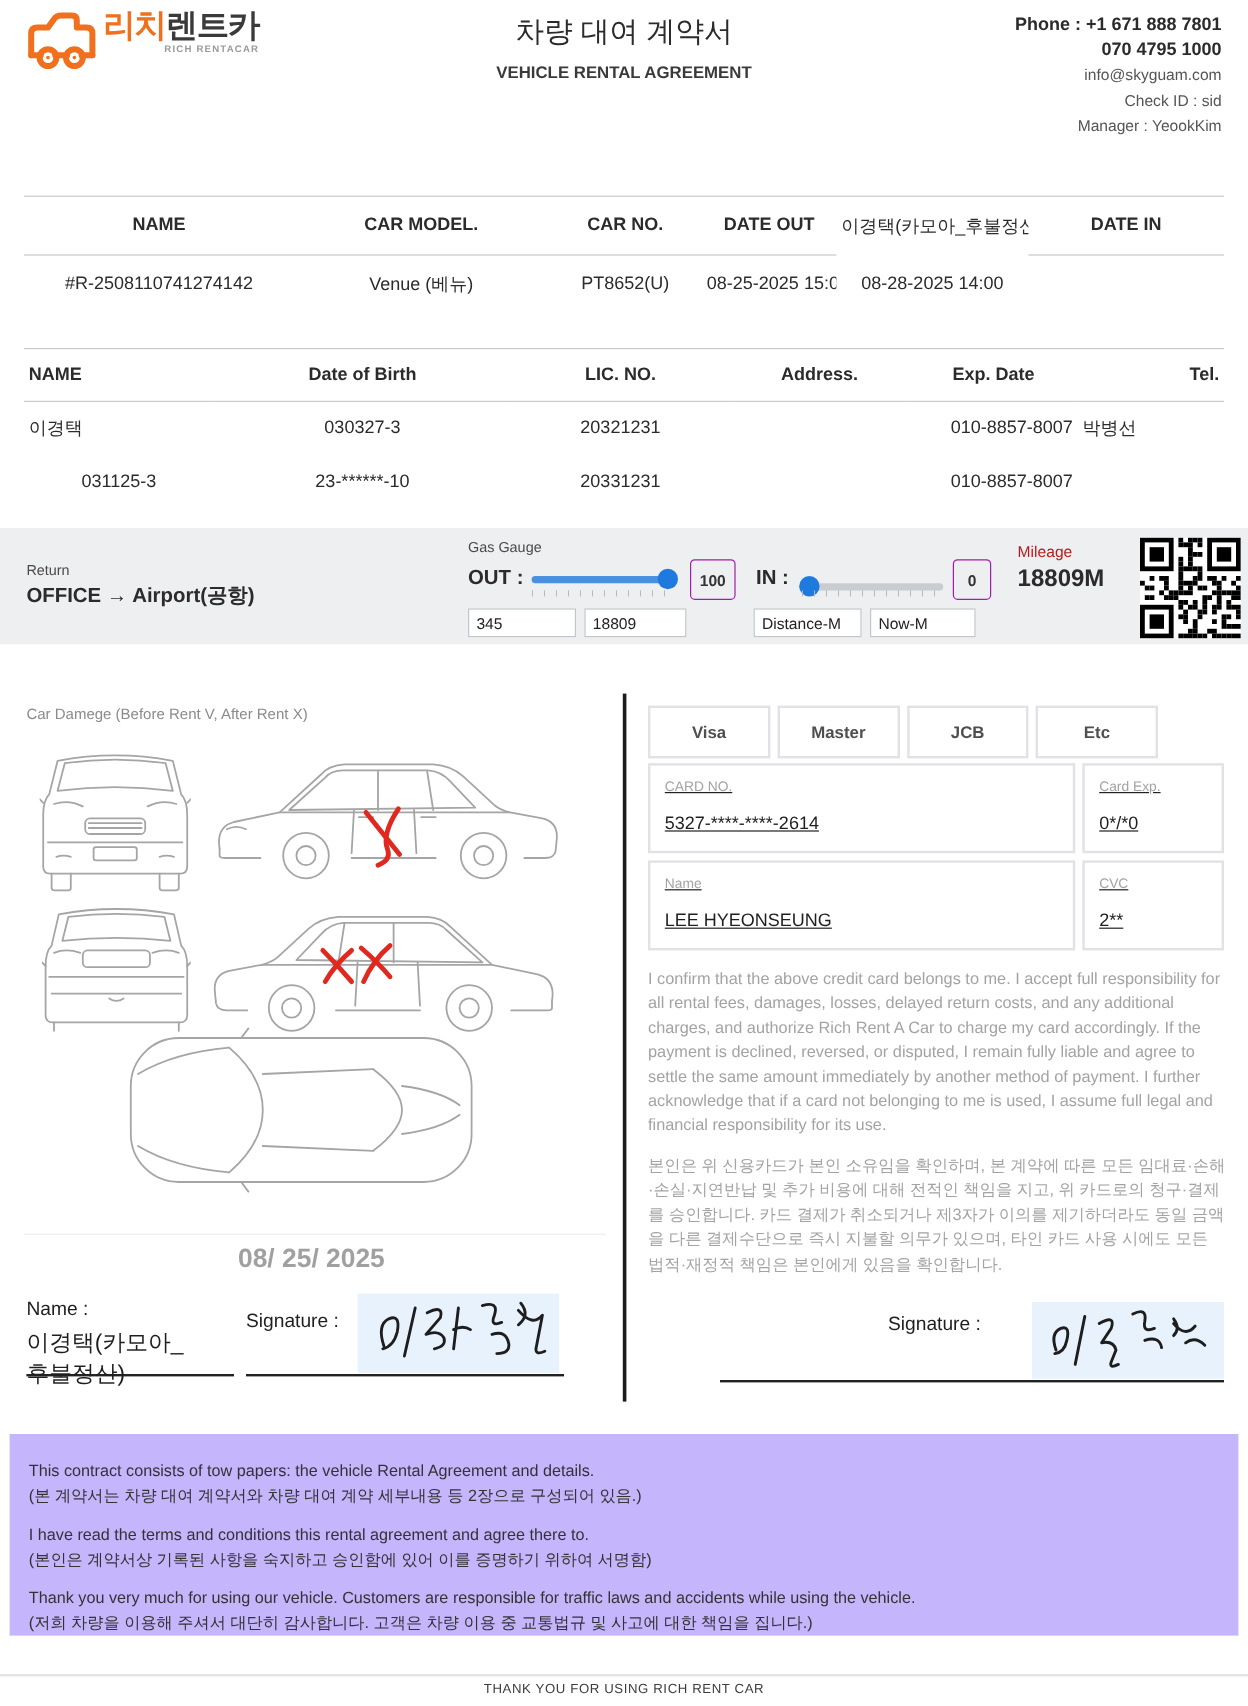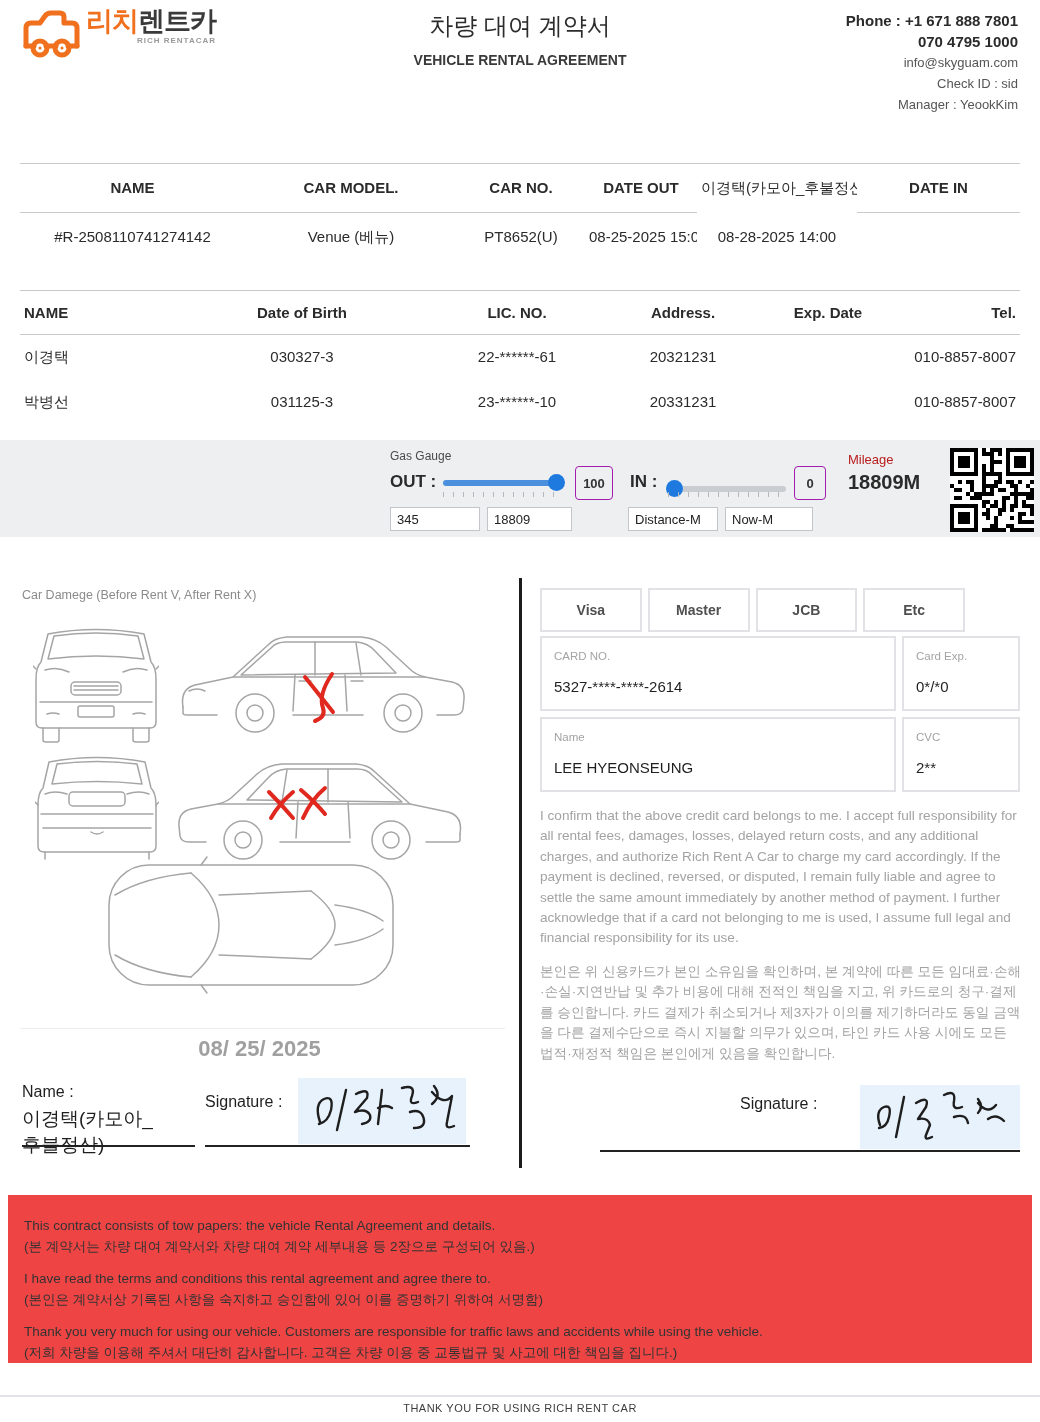--- a/index.html
+++ b/index.html
@@ -59,28 +59,28 @@
   .name-v2{left:22px;top:1132px;font-size:19px;color:#1f1f1f;z-index:2;}
   .uline{height:2px;background:#222;top:1145px;z-index:1;}
   .sig-label-l{left:205px;top:1093px;font-size:16px;color:#1f1f1f;}
   .sigbox{background:#e8f2fc;}
 
   
   .tabs{left:540px;top:588px;width:425px;display:grid;grid-template-columns:1fr 1fr 1fr 1fr;gap:6px;}
   .tab{border:2px solid #e2e2e6;height:40px;display:flex;align-items:center;justify-content:center;
        font-size:14px;font-weight:bold;color:#4f4f4f;background:#fff;}
   .cardgrid{left:540px;top:636px;width:480px;display:grid;grid-template-columns:356px 118px;gap:6px;}
-  .ccell{border:2px solid #e2e2e6;padding:12px 12px 14px 12px;background:#fff;}
+  .ccell{border:2px solid #e2e2e6;padding:12px 12px 14px 12px;background:#fff;text-decoration:underline;}
   .clabel{font-size:11.5px;color:#a3a3a3;}
   .cval{font-size:15px;color:#1f1f1f;margin-top:16px;}
   .para{left:540px;width:482px;font-size:13.6px;color:#a3a3a3;line-height:20.4px;}
   .sig-label-r{left:740px;top:1095px;font-size:16px;color:#1f1f1f;}
 
   
-  .terms{left:8px;top:1195px;width:1024px;height:168px;background:#ef4444;box-sizing:border-box;
+  .terms{left:8px;top:1195px;width:1024px;height:168px;background:#c4b5fd;box-sizing:border-box;
          padding:20px 16px;}
   .terms .en{font-size:13.5px;color:#333;line-height:21px;}
   .terms .kr{font-size:13.5px;color:#333;line-height:21px;}
   .term-pair{margin-bottom:11px;}
   .bottom-line{left:0;top:1395px;width:1040px;border-top:2px solid #e2e4e8;}
   .thanks{left:0;top:1402px;width:1040px;text-align:center;font-size:11px;color:#3d3d3d;letter-spacing:0.5px;}
 
   svg{display:block;}
   .carline{stroke:#a5a5a5;fill:none;stroke-width:1.5;stroke-linejoin:round;stroke-linecap:round;}
   .redx{stroke:#e0281e;fill:none;stroke-width:4;stroke-linecap:round;}
@@ -138,34 +138,37 @@
   <div class="abs tbl t2 top-line" style="top:290px">
     <div class="cell h al row-line">NAME</div>
     <div class="cell h row-line">Date of Birth</div>
     <div class="cell h row-line">LIC. NO.</div>
     <div class="cell h row-line">Address.</div>
     <div class="cell h row-line">Exp. Date</div>
     <div class="cell h ar row-line">Tel.</div>
 
     <div class="cell c al">이경택</div>
     <div class="cell c">030327-3</div>
-    <div class="cell c">22-******-61</div>
     <div class="cell c">20321231</div>
     <div class="cell c"></div>
     <div class="cell c ar">010-8857-8007</div>
 
     <div class="cell c al">박병선</div>
     <div class="cell c">031125-3</div>
     <div class="cell c">23-******-10</div>
     <div class="cell c">20331231</div>
     <div class="cell c"></div>
     <div class="cell c ar">010-8857-8007</div>
   </div>
 
   <div class="abs band">
+    <div class="abs" style="left:22px;top:28px">
+      <div class="lbl">Return</div>
+      <div class="return-val">OFFICE → Airport(공항)</div>
+    </div>
 
     <div class="abs lbl" style="left:390px;top:9px">Gas Gauge</div>
 
     <div class="abs out-label" style="left:390px;top:32px">OUT :</div>
     <div class="abs slider" style="left:443px;top:40px;width:120px;background:#4a90de">
       <div class="thumb" style="right:-2px"></div>
     </div>
     <div class="abs ticks" style="left:443px;top:52px;width:120px"></div>
     <div class="abs valbox" style="left:575px;top:26px;width:36px;height:32px">100</div>
     <input class="abs" style="left: 390px; top: 67px; width: 90px;" value="345">

